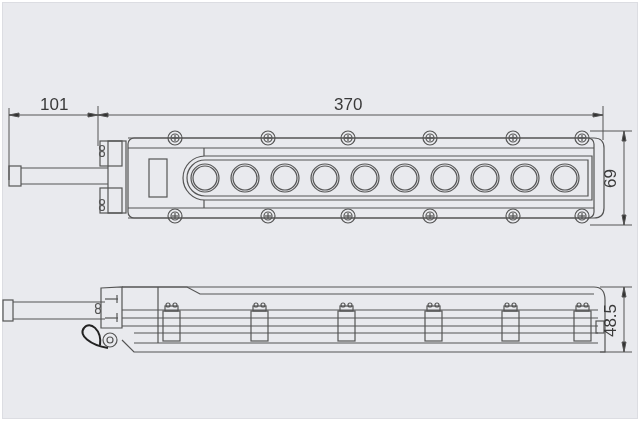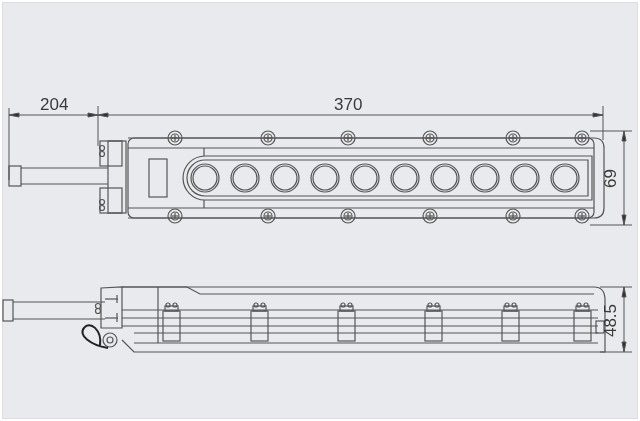--- a/index.html
+++ b/index.html
@@ -233,16 +233,16 @@
       <g>
           <rect x="574" y="311" width="17" height="30"></rect>
           <rect x="576" y="306" width="13" height="5"></rect>
           <circle cx="579" cy="305" r="2"></circle>
           <circle cx="586" cy="305" r="2"></circle>
         </g>
     </g>
   </g>
 </svg>
 
-<div class="dim-label" style="left:40px; top:96px;">204</div>
+<div class="dim-label" style="left:40px; top:96px;">101</div>
 <div class="dim-label" style="left:334px; top:96px;">370</div>
 <div class="dim-label rot" style="left:601px; top:170px;">69</div>
 <div class="dim-label rot" style="left:594px; top:312px;">48.5</div>
 
 </body></html>

